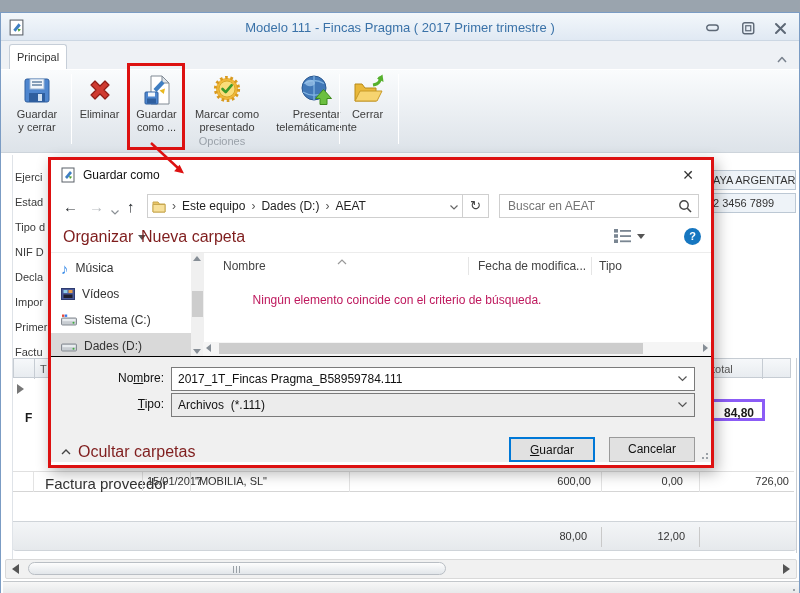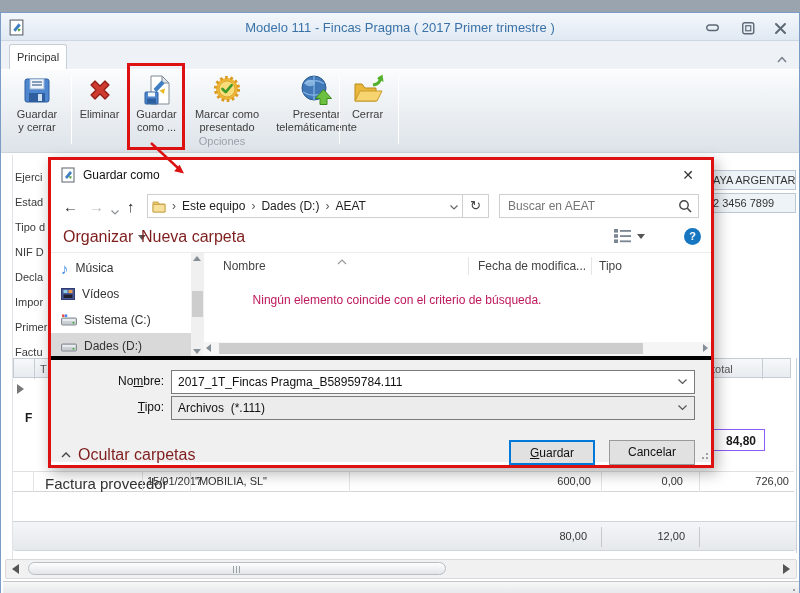--- a/index.html
+++ b/index.html
@@ -58,21 +58,21 @@
   .toolbar-item{display:flex;align-items:center;gap:5px;font-size:16px;color:#7f1d1d;}
   .helpbtn{width:17px;height:17px;border-radius:50%;background:#1676c0;color:#fff;font-size:11px;font-weight:bold;
            text-align:center;line-height:17px;}
   .side-item{position:absolute;left:0;width:140px;height:26px;display:flex;align-items:center;gap:7px;
              padding-left:10px;font-size:12px;color:#333;}
   .side-sel{background:#d9d9d9;}
   .vscroll{left:140px;top:0;width:13px;height:104px;background:#f0f0f0;}
   .sarr{width:0;height:0;border:4px solid transparent;}
   .colhead{font-size:12px;color:#444;}
   .colline{background:#e5e5e5;width:1px;}
-  .footer{left:0;top:196px;width:660px;height:106px;background:#f0f0f0;border-top:4px solid #000000;}
+  .footer{left:0;top:196px;width:660px;height:106px;background:#f0f0f0;border-top:1px solid #000000;}
   .fldlabel{font-size:12px;color:#111;text-align:right;}
   .accel{text-decoration:underline;}
   .combo{height:24px;border:1px solid #7a7a7a;display:flex;align-items:center;}
   .combo input{flex:1;border:none;outline:none;font-size:12px;padding:0 6px;background:transparent;color:#111;min-width:0;}
   .combo .val{flex:1;font-size:12px;padding:0 6px;white-space:pre;color:#111;}
   .btn{height:25px;font-size:12px;color:#111;background:#e1e1e1;text-align:center;line-height:22px;}
   .btn-default{border:2px solid #0078d7;}
   .btn-normal{border:1px solid #9a9a9a;line-height:23px;}
   .arrow-svg{left:143px;top:128px;z-index:30;pointer-events:none;}
 </style>
@@ -211,21 +211,21 @@
   <div class="abs thead" style="left:12px;top:345px;width:48px;height:20px;">
     <span class="abs" style="left:20px;top:0;width:1px;height:20px;background:#c6ccd3;"></span>
     <span class="abs" style="left:26px;top:4px;">T</span>
   </div>
   <div class="abs thead" style="left:700px;top:345px;width:90px;height:20px;">
     <span class="abs" style="left:10px;top:4px;">total</span>
     <span class="abs" style="left:60px;top:0;width:1px;height:20px;background:#c6ccd3;"></span>
   </div>
   <div class="abs" style="left:16px;top:371px;width:0;height:0;border:5px solid transparent;border-left:7px solid #777;"></div>
   <div class="abs" style="left:24px;top:398px;font-size:12px;font-weight:bold;color:#1a1a1a;">F</div>
-  <div class="abs" style="left:700px;top:416px;width:64px;height:22px;background:#fff;border:1px solid #8b5cf6;">
+  <div class="abs" style="left:700px;top:386px;width:64px;height:22px;background:#fff;border:3px solid #8b5cf6;">
     <span class="abs num" style="right:8px;top:4px;font-weight:bold;font-size:12px;color:#1a1a1a;">84,80</span>
   </div>
 
   <div class="abs" style="left:12px;top:458px;width:781px;height:21px;background:#fff;border-top:1px solid #e0e0e0;border-bottom:1px solid #d5d5d5;">
     <span class="abs cellline" style="left:20px;top:0;height:20px;"></span>
     <span class="abs" style="left:32px;top:3px;font-size:15px;color:#333;text-align:right;">Factura proveedor</span>
     <span class="abs cellline" style="left:129px;top:0;height:20px;"></span>
     <span class="abs" style="left:134px;top:3px;font-size:11px;color:#333;">15/01/2017</span>
     <span class="abs cellline" style="left:177px;top:0;height:20px;"></span>
     <span class="abs" style="left:182px;top:3px;font-size:11px;color:#333;">"MOBILIA, SL"</span>

